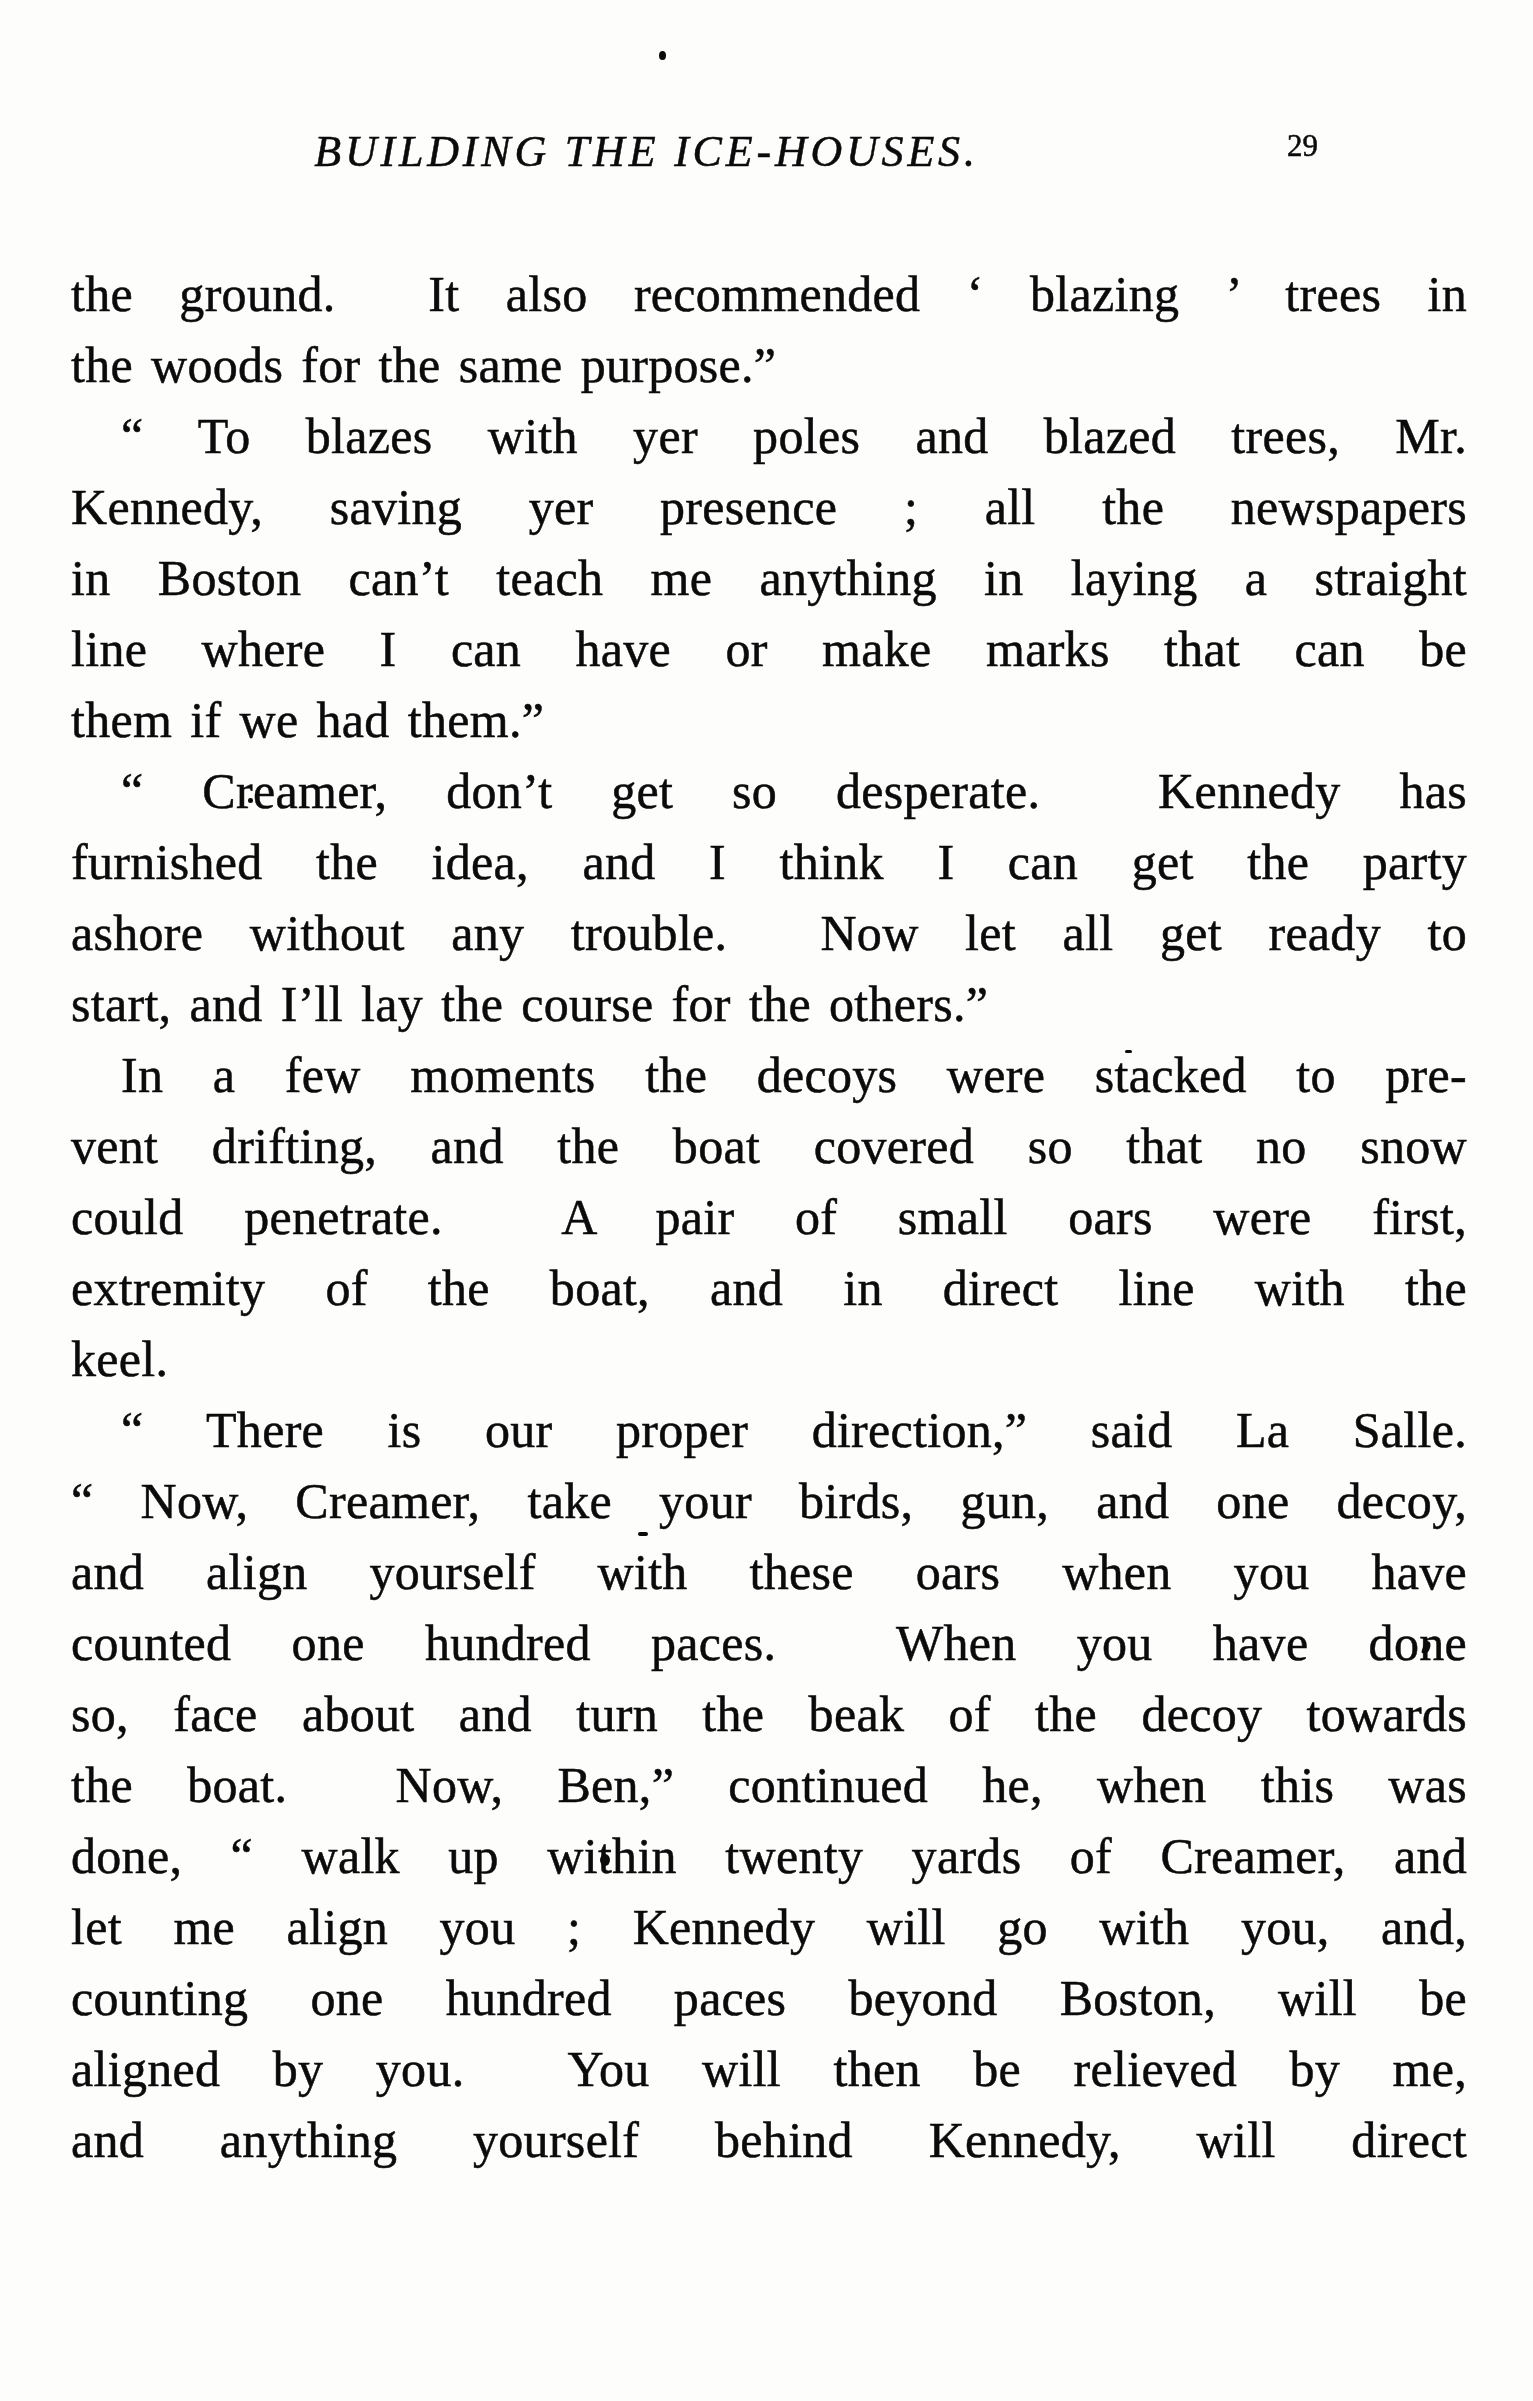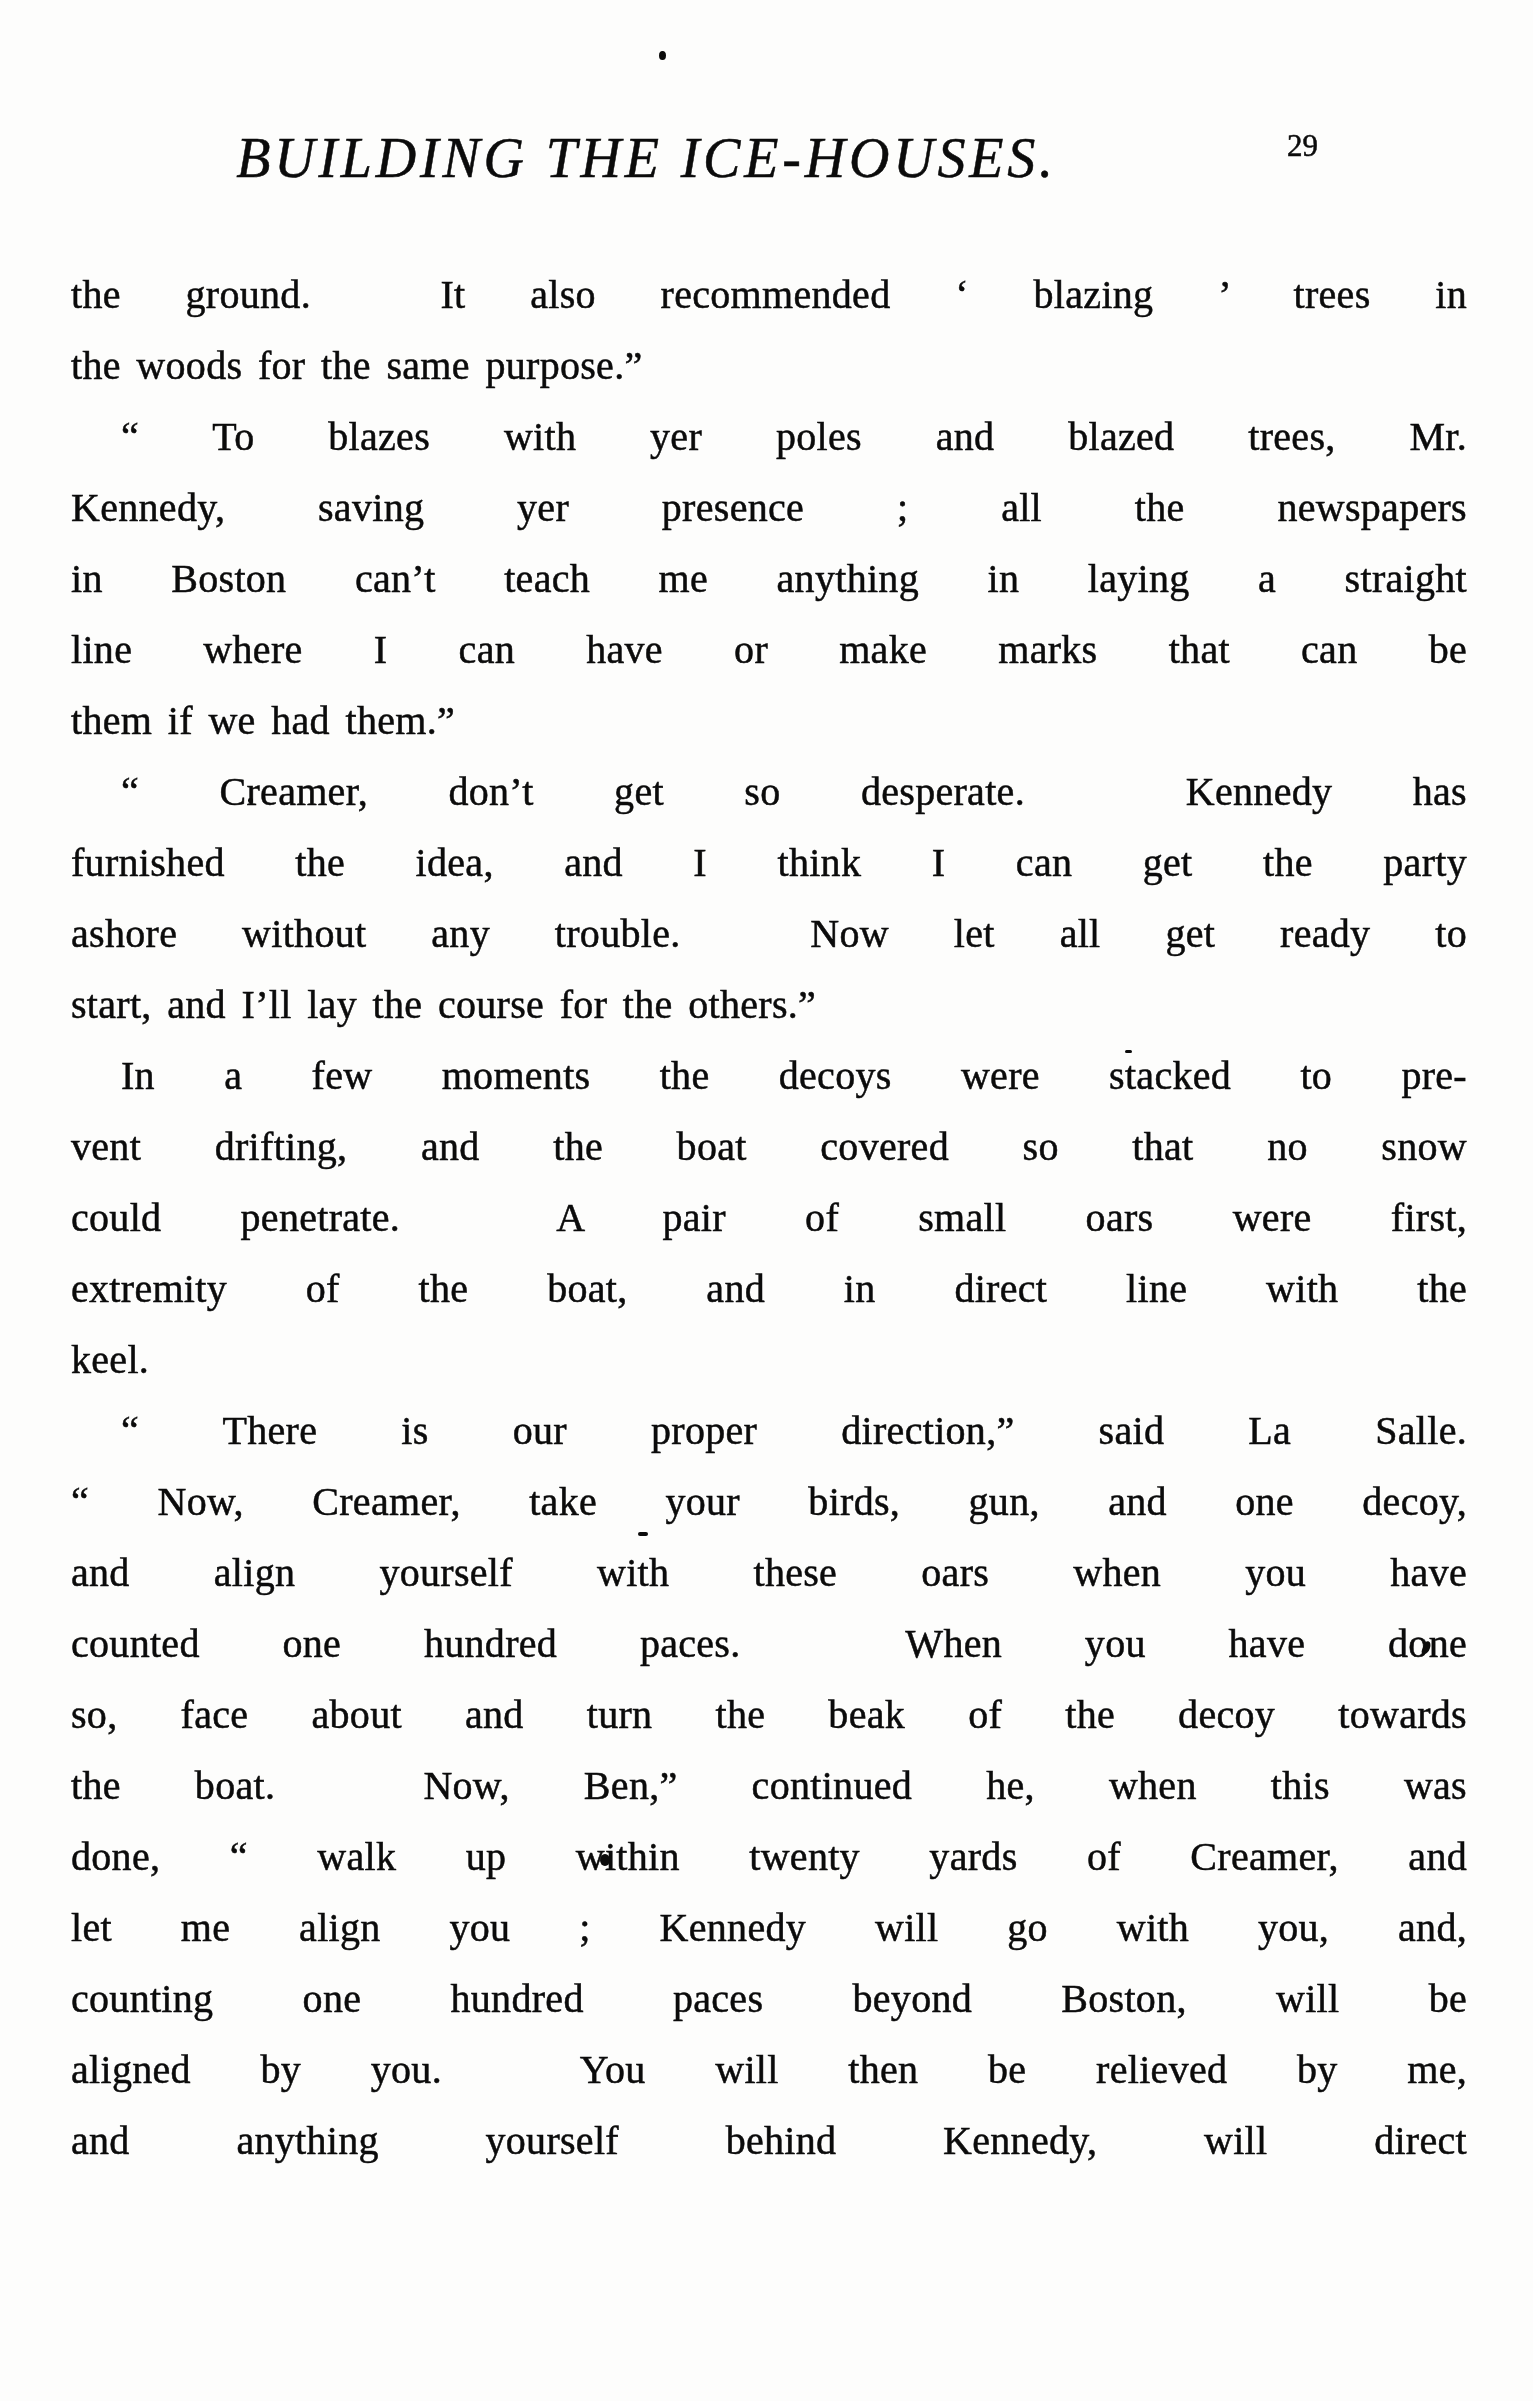--- a/index.html
+++ b/index.html
@@ -15,38 +15,38 @@
     color: #0b0b0b;
     overflow: hidden;
   }
   .running-head {
     position: absolute;
     left: 45px;
     top: 126px;
     width: 1203px;
     text-align: center;
     font-style: italic;
-    font-size: 56px;
+    font-size: 44px;
     letter-spacing: 3.8px;
     white-space: nowrap;
     -webkit-text-stroke: 0.5px currentColor;
   }
   .page-number {
     position: absolute;
     left: 1287px;
     top: 128px;
     font-size: 31px;
     -webkit-text-stroke: 0.5px currentColor;
   }
   .body-text {
     position: absolute;
     left: 71px;
     top: 259px;
     width: 1396px;
-    font-size: 40px;
+    font-size: 50px;
     line-height: 71px;
     word-spacing: 5.3px;
     letter-spacing: 0.3px;
     -webkit-text-stroke: 0.5px currentColor;
   }
   .ln { height: 71px; white-space: normal; }
   .j { text-align: justify; text-align-last: justify; }
   .e { text-align: left; }
   .ind { text-indent: 50px; }
   

